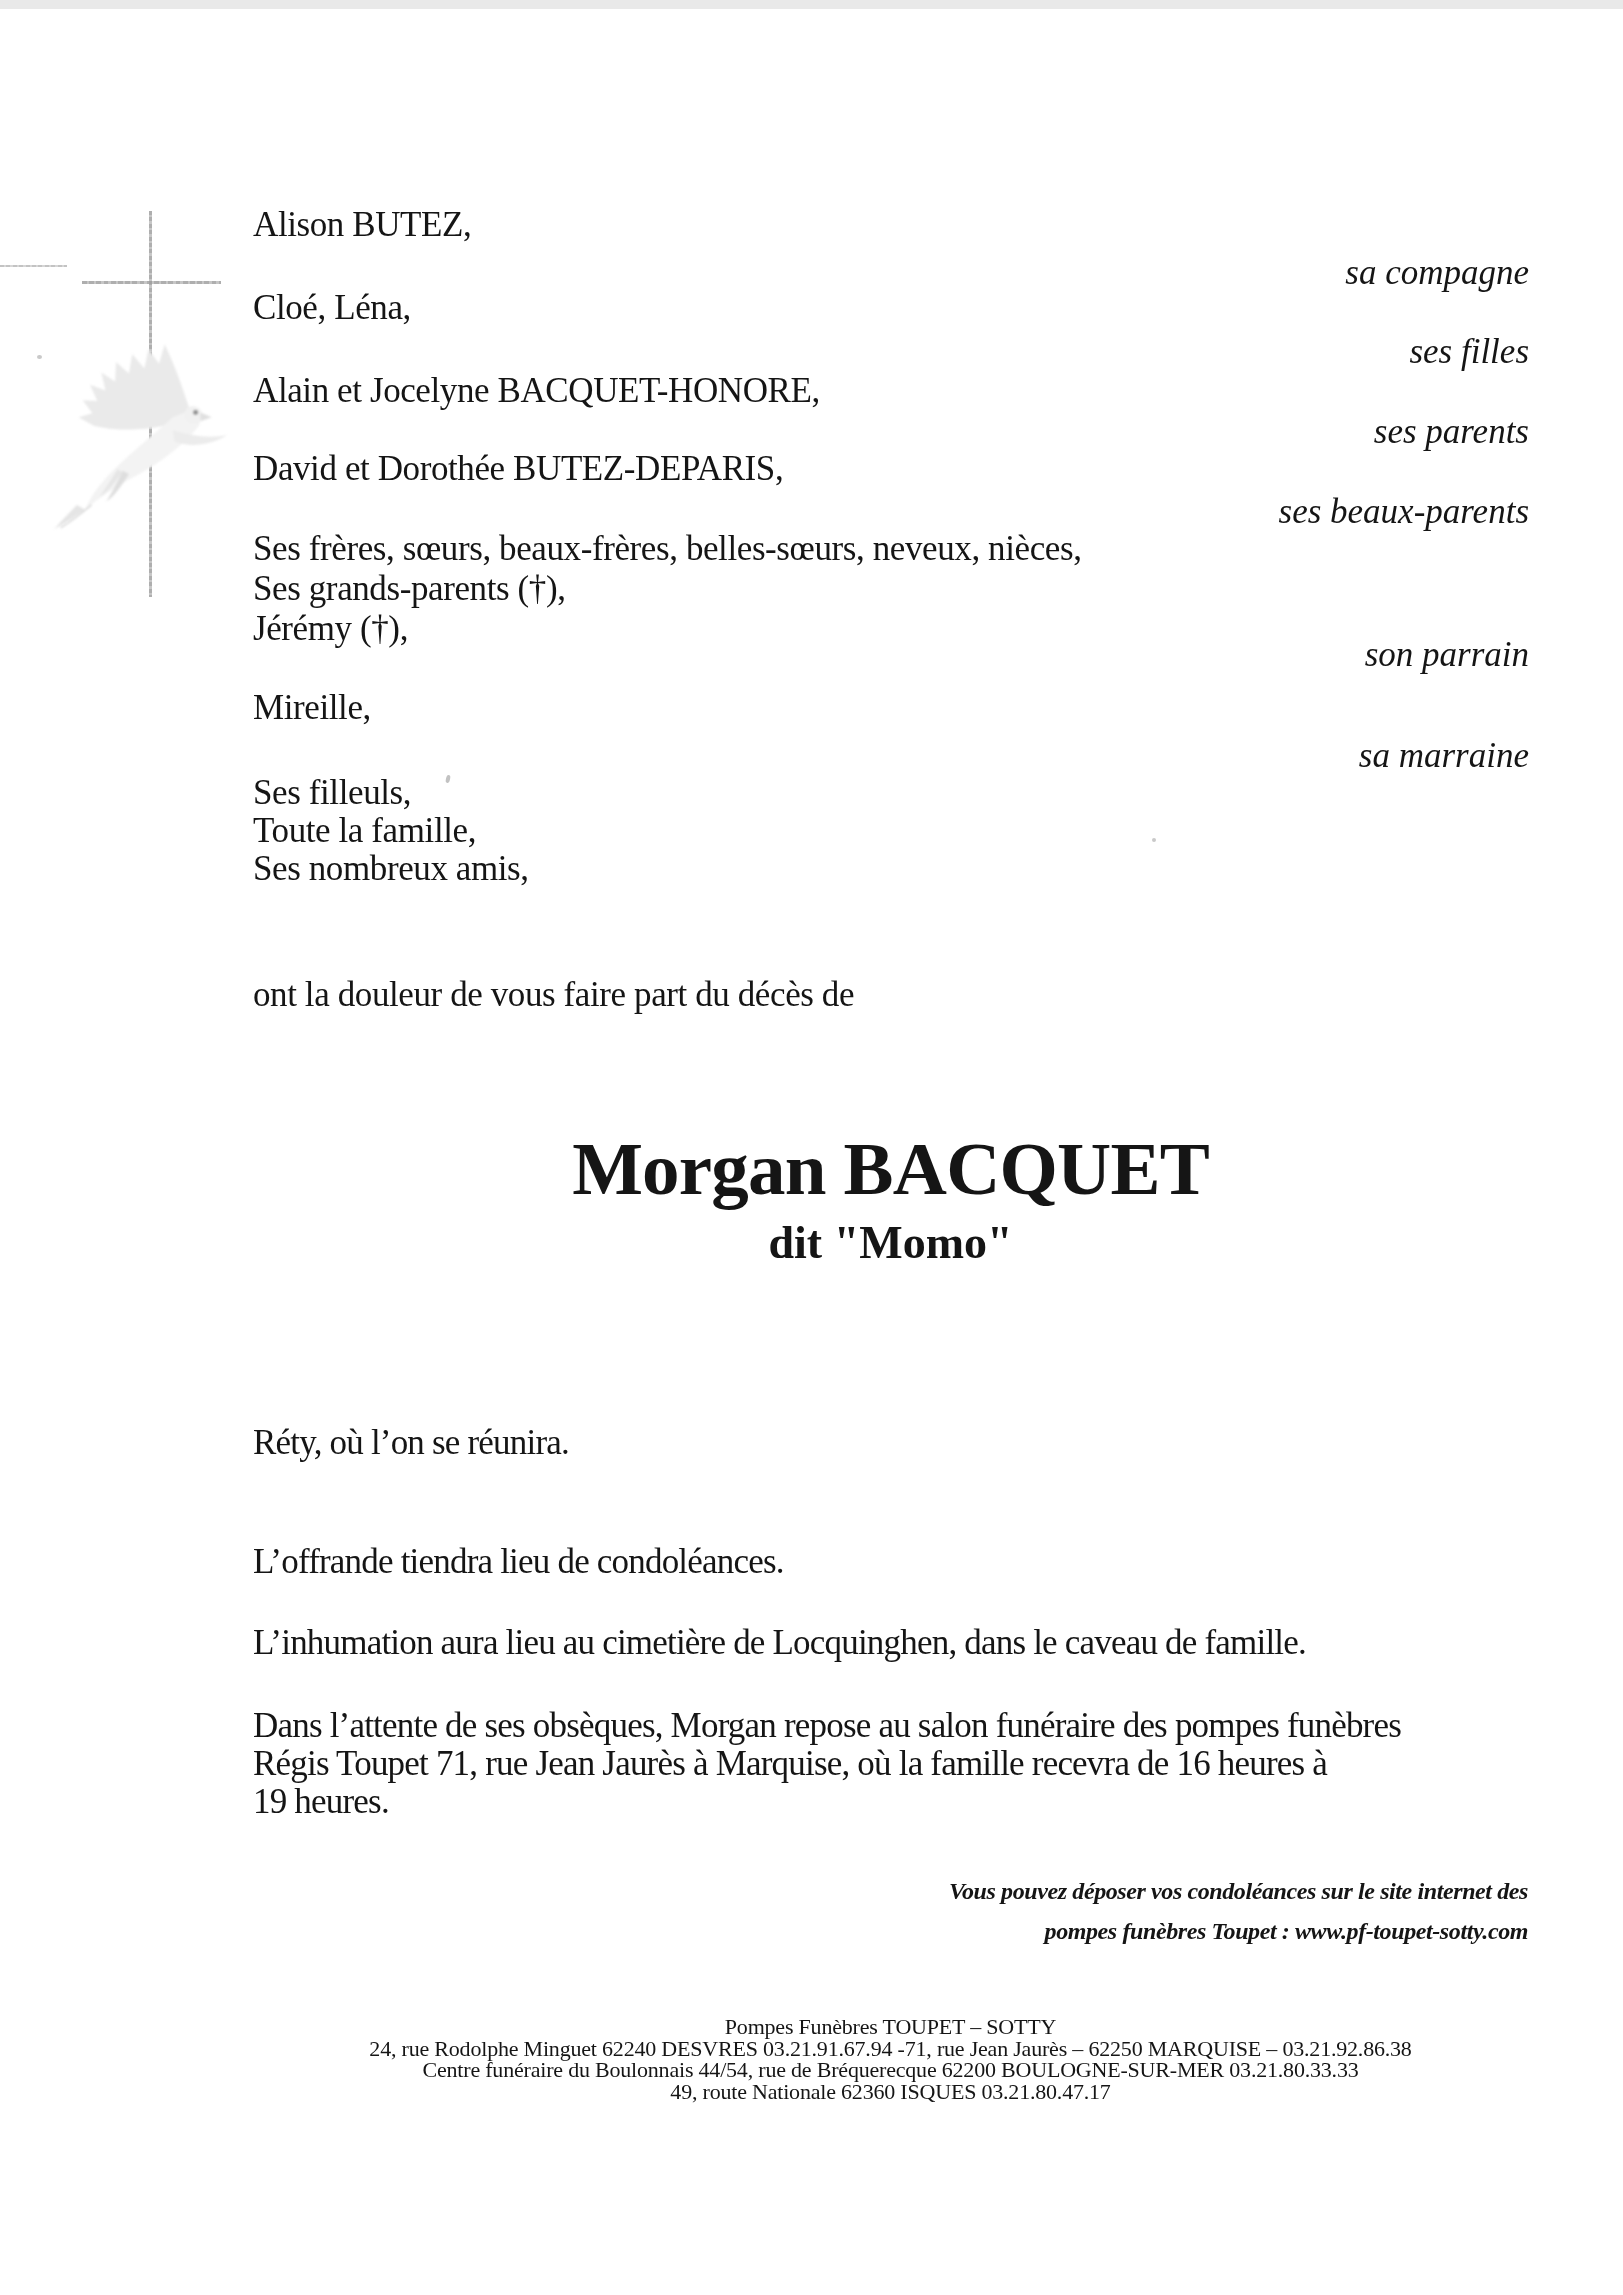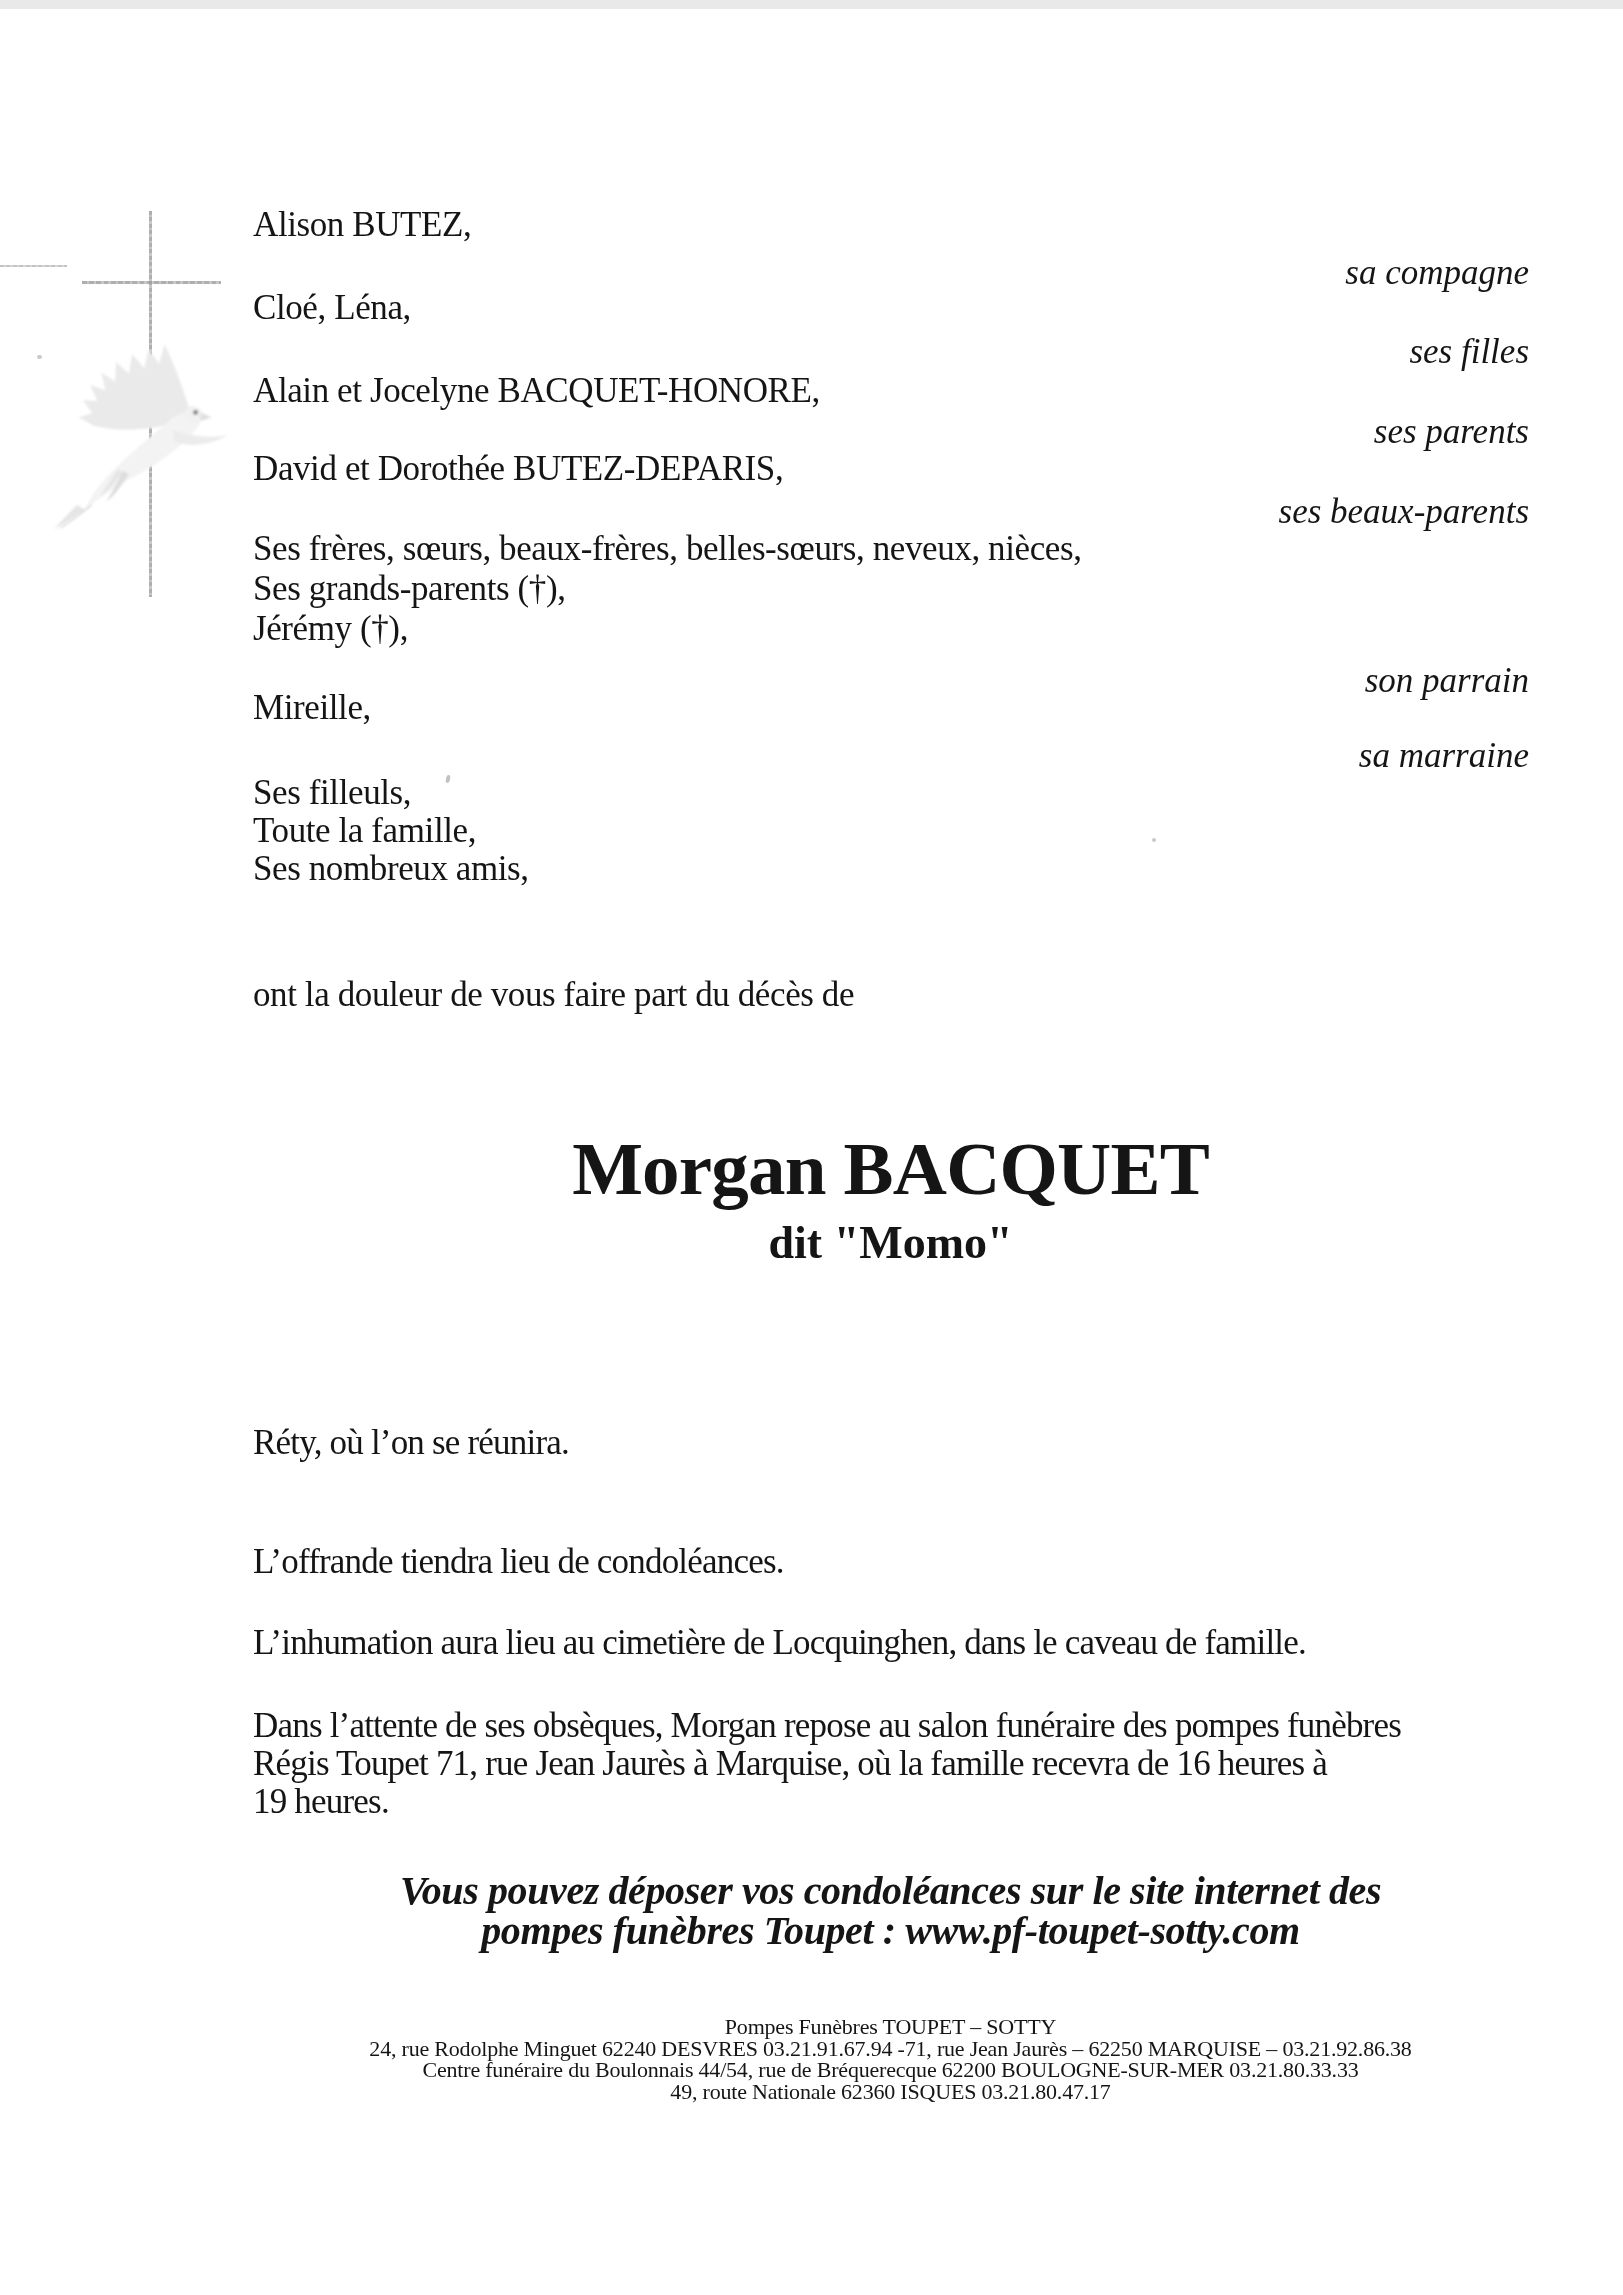--- a/index.html
+++ b/index.html
@@ -56,22 +56,22 @@
     text-align:center;font-weight:bold;font-size:75px;line-height:1;
     letter-spacing:-0.8px;white-space:nowrap;
   }
   .deceased-nick{
     position:absolute;left:253px;top:1211px;width:1275px;
     text-align:center;font-weight:bold;font-size:46px;line-height:1;
     white-space:nowrap;
   }
   .condolences{
     position:absolute;left:253px;top:1862px;width:1275px;
-    text-align:center;font-weight:bold;font-style:italic;
-    font-size:40px;line-height:40px;letter-spacing:-0.4px;
+    text-align:right;font-weight:bold;font-style:italic;
+    font-size:24px;line-height:40px;letter-spacing:-0.4px;
   }
   .footer{
     position:absolute;left:253px;top:2007px;width:1275px;
     text-align:center;font-size:22px;line-height:21.5px;letter-spacing:-0.2px;
   }
   .footer div{white-space:nowrap;}
 </style>
 </head>
 <body>
 
@@ -106,21 +106,21 @@
   <div class="line" style="top:602px">Jérémy (†),</div>
   <div class="line" style="top:681px">Mireille,</div>
   <div class="line" style="top:766px">Ses filleuls,</div>
   <div class="line" style="top:804px">Toute la famille,</div>
   <div class="line" style="top:842px">Ses nombreux amis,</div>
 
   <div class="rlabel" style="top:246px">sa compagne</div>
   <div class="rlabel" style="top:325px">ses filles</div>
   <div class="rlabel" style="top:405px">ses parents</div>
   <div class="rlabel" style="top:485px">ses beaux-parents</div>
-  <div class="rlabel" style="top:654px">son parrain</div>
+  <div class="rlabel" style="top:628px">son parrain</div>
   <div class="rlabel" style="top:729px">sa marraine</div>
 
   <div class="line" style="top:968px">ont la douleur de vous faire part du décès de</div>
 
   <div class="deceased-name">Morgan BACQUET</div>
   <div class="deceased-nick">dit "Momo"</div>
 
 
   <div class="para" style="top:1415px">
     <div class="pline">Réty, où l’on se réunira.</div>

